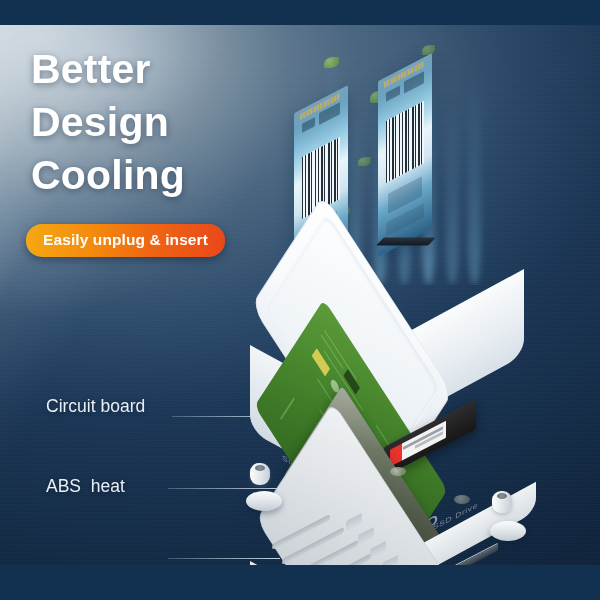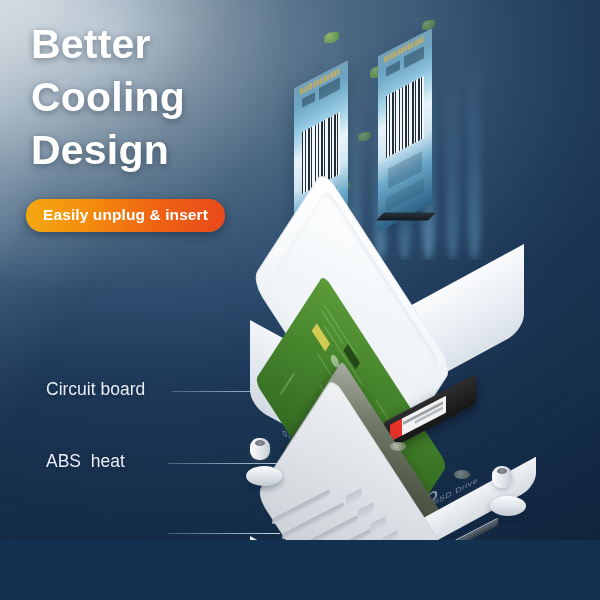--- a/index.html
+++ b/index.html
@@ -1,21 +1,21 @@
 <!DOCTYPE html>
 <html><head>
 <meta charset="utf-8">
 <style>
   html,body{margin:0;padding:0;}
   body{
     width:600px;height:600px;overflow:hidden;
     font-family:"Liberation Sans", sans-serif;
     background:#12304f;
   }
-  #stage{position:relative;width:600px;height:540px;overflow:hidden;}
+  #stage{position:relative;width:600px;height:540px;overflow:hidden;margin-top:25px;}
 
   
   .bg-base{position:absolute;inset:0;
     background:
       radial-gradient(130% 95% at 18% 6%, #93a7b8 0%, #6e8599 14%, #47647f 32%, #2b4a6b 52%, #1d3a5c 70%, #173352 100%);
   }
   .bg-sheen{position:absolute;inset:0;
     background:linear-gradient(118deg, rgba(238,246,252,.60) 0%, rgba(216,230,242,.30) 9%, rgba(180,200,218,.10) 17%, rgba(255,255,255,0) 27%);
     mix-blend-mode:screen;}
   .bg-sheen2{position:absolute;left:-10%;top:-14%;width:62%;height:72%;
@@ -35,21 +35,21 @@
   
   .badge{position:absolute;left:26px;top:199px;
     padding:7px 17px 8px 17px;border-radius:16px;
     background:linear-gradient(94deg,#f5a812 0%,#f48a0d 34%,#ef6612 62%,#e9481a 100%);
     color:#fff;font-size:15.5px;font-weight:bold;letter-spacing:.1px;
     box-shadow:0 3px 9px rgba(8,24,44,.42);}
 
   
   .callout{position:absolute;color:#e9eff6;font-size:17.5px;line-height:1.26;
     text-shadow:0 1px 4px rgba(8,24,44,.55);white-space:pre;}
-  .c1{left:46px;top:378px;text-align:center;}
+  .c1{left:46px;top:370px;text-align:center;}
   .c2{left:46px;top:450px;}
   .c3{left:46px;top:514px;}
   .lead{position:absolute;height:1px;
     background:linear-gradient(90deg, rgba(200,220,240,.25), rgba(214,232,248,.92));}
   .l1{left:172px;top:391px;width:118px;}
   .l2{left:168px;top:463px;width:120px;}
   .l3{left:168px;top:533px;width:112px;}
 
   
   .device{position:absolute;left:228px;top:14px;width:372px;height:586px;}
@@ -186,22 +186,22 @@
 <div id="stage">
 
   <div class="bg-base"></div>
   <div class="bg-sheen"></div>
   <div class="bg-sheen2"></div>
   <div class="bg-vig"></div>
   <div class="bg-noise"></div>
 
   <div class="headline">
     <div>Better</div>
+    <div>Design</div>
     <div>Cooling</div>
-    <div>Design</div>
   </div>
 
   <div class="badge">Easily unplug &amp; insert</div>
 
   <div class="callout c1">Circuit board</div>
   <div class="lead l1"></div>
 
   <div class="callout c2">ABS  heat</div>
   <div class="lead l2"></div>
 

